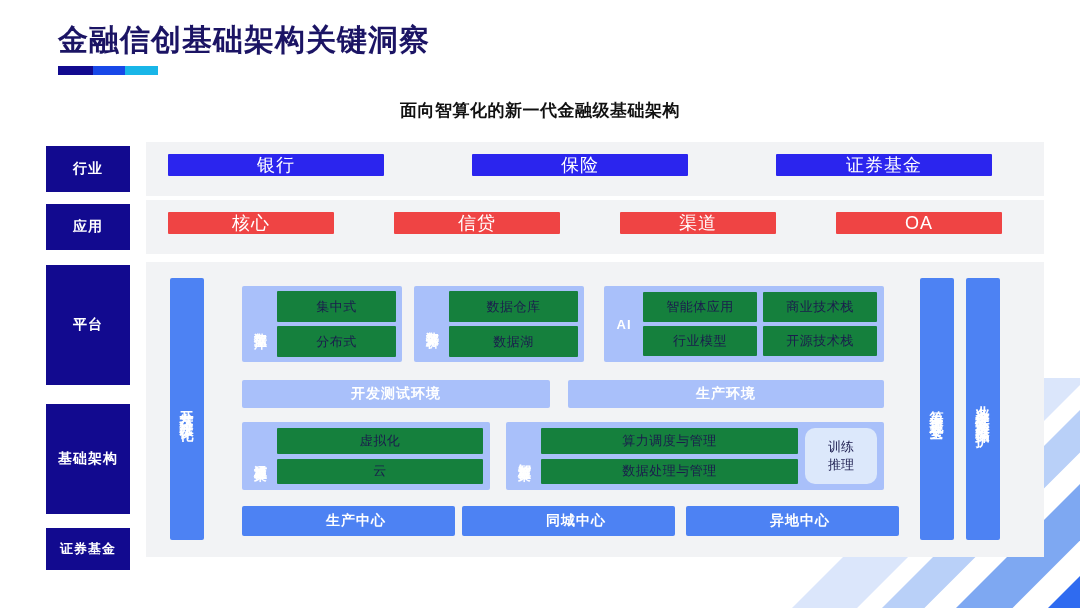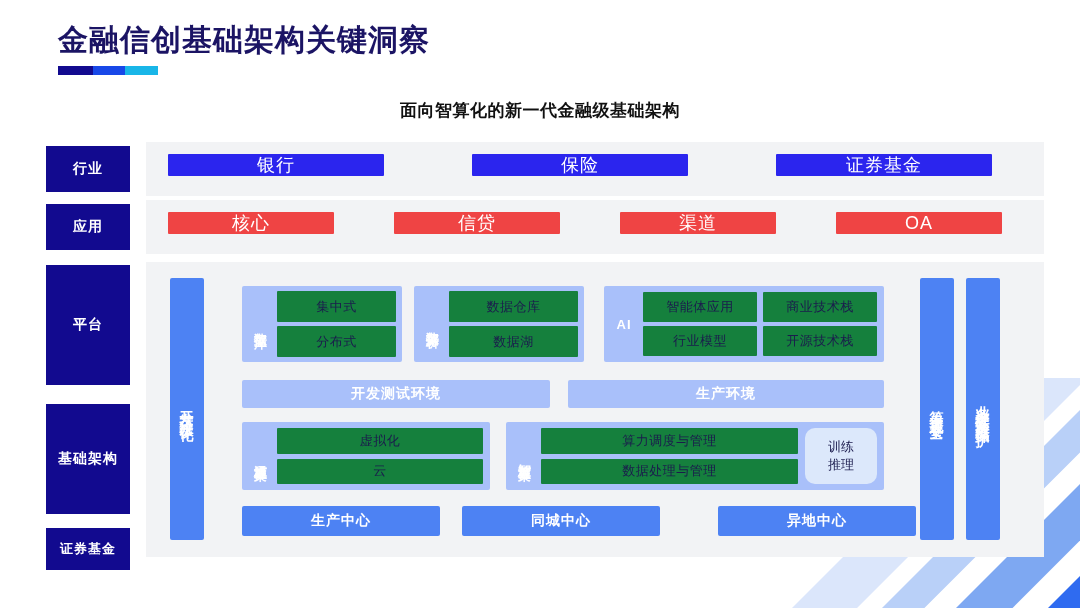--- a/index.html
+++ b/index.html
@@ -136,21 +136,21 @@
     flex:none;width:72px;margin:6px 7px 6px 0;
     background:#dce8fb;border-radius:10px;
     display:flex;align-items:center;justify-content:center;text-align:center;
     color:#1b1b4d;font-size:13px;line-height:1.35;
   }
 
   
   .center-chip{
     position:absolute;height:30px;background:#4d82f3;border-radius:2px;
     display:flex;align-items:center;justify-content:center;
-    color:#fff;font-size:14px;font-weight:bold;letter-spacing:1px;
+    color:#fff;font-size:14px;font-weight:bold;letter-spacing:1px;padding-left:15px;
   }
 
   
   .rcol{
     position:absolute;border-radius:2px;background:#4d82f3;
     color:#fff;font-size:14px;font-weight:bold;
     display:flex;align-items:center;justify-content:center;
     writing-mode:vertical-rl;letter-spacing:3px;
   }
   #rcol-sec{left:774px;top:16px;width:34px;height:262px;}
@@ -256,20 +256,20 @@
       <span class="side">
         <span>
           <span>训练</span><br>
           <span>推理</span>
         </span>
       </span>
     </div>
 
     <div class="center-chip" style="left:96px;top:244px;width:198px;">生产中心</div>
     <div class="center-chip" style="left:316px;top:244px;width:198px;">同城中心</div>
-    <div class="center-chip" style="left:540px;top:244px;width:198px;margin-left:32px;">异地中心</div>
+    <div class="center-chip" style="left:540px;top:244px;width:198px;">异地中心</div>
 
     <div class="rcol" id="rcol-sec">等保合规安全</div>
   </div>
 
   <div class="rcol" id="rcol-bcp">业务连续性及数据保护</div>
 
 </div>
 
 </body></html>

